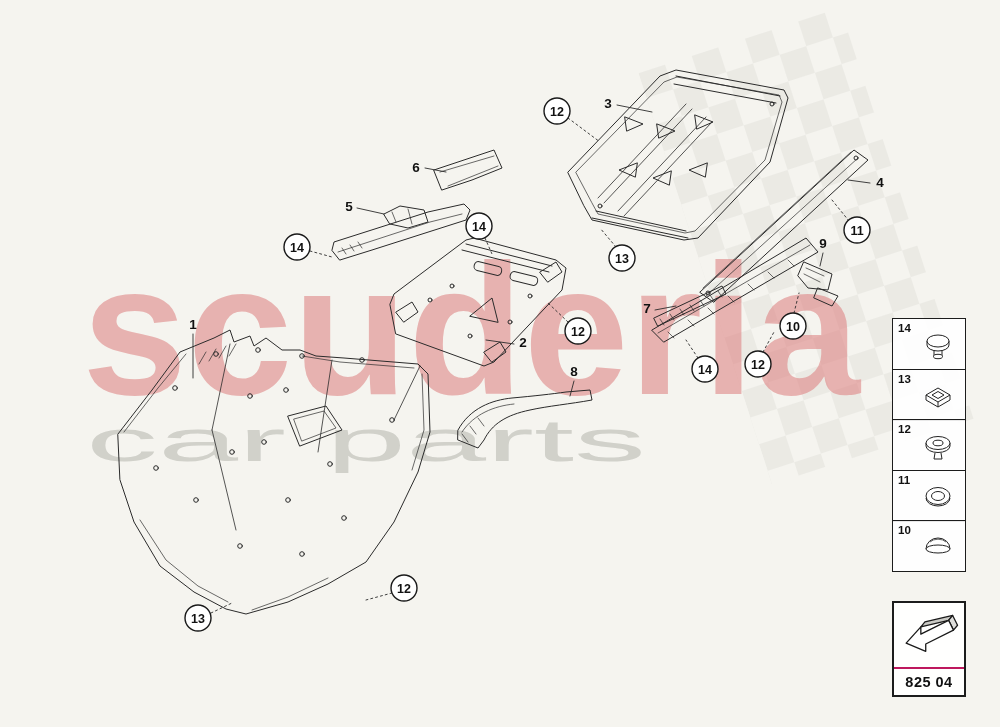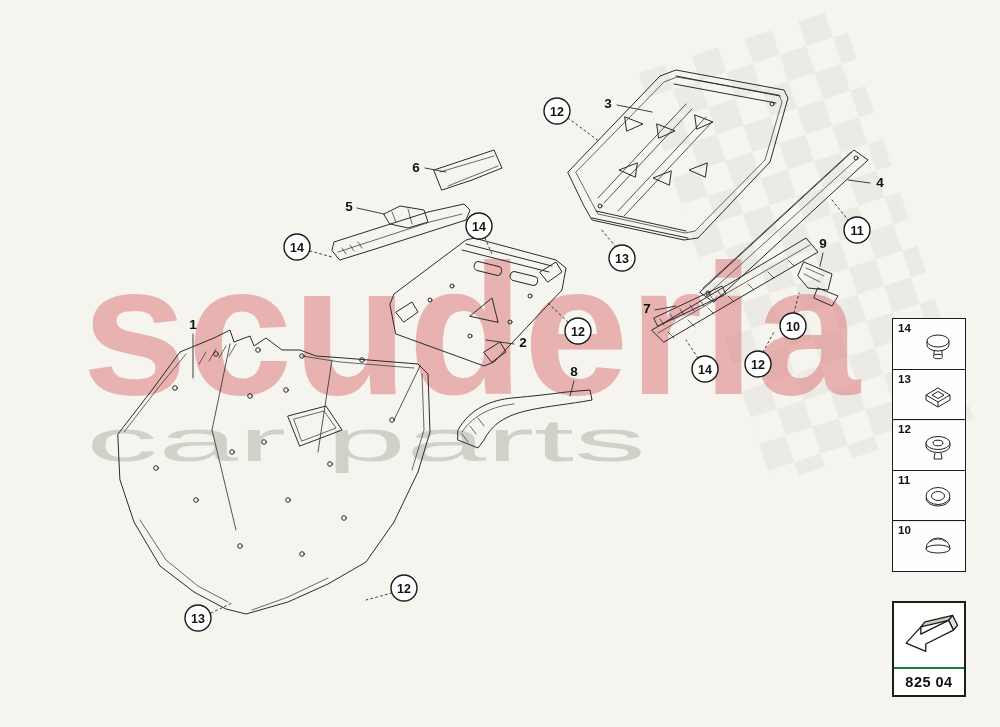--- a/index.html
+++ b/index.html
@@ -22,21 +22,21 @@
     position:absolute;left:5px;top:3px;font-size:11.5px;font-weight:bold;color:#111;
   }
   .legend-icon{position:absolute;right:3px;top:8px;}
   
   .code-box{
     position:absolute;left:892px;top:601px;width:74px;box-sizing:border-box;
     border:2px solid #1c1c1c;background:rgba(255,255,255,0.92);
   }
   .code-icon-area{height:64px;display:flex;align-items:center;justify-content:center;}
   .code-label{
-    border-top:2px solid #15803d;height:26px;display:flex;align-items:center;justify-content:center;
+    border-top:2px solid #be185d;height:26px;display:flex;align-items:center;justify-content:center;
     font-size:14.5px;font-weight:bold;color:#111;letter-spacing:0.5px;
   }
 </style>
 </head>
 <body>
 
 <div class="stage">
 
   <svg class="diagram-svg" width="1000" height="727" viewBox="0 0 1000 727">
 

